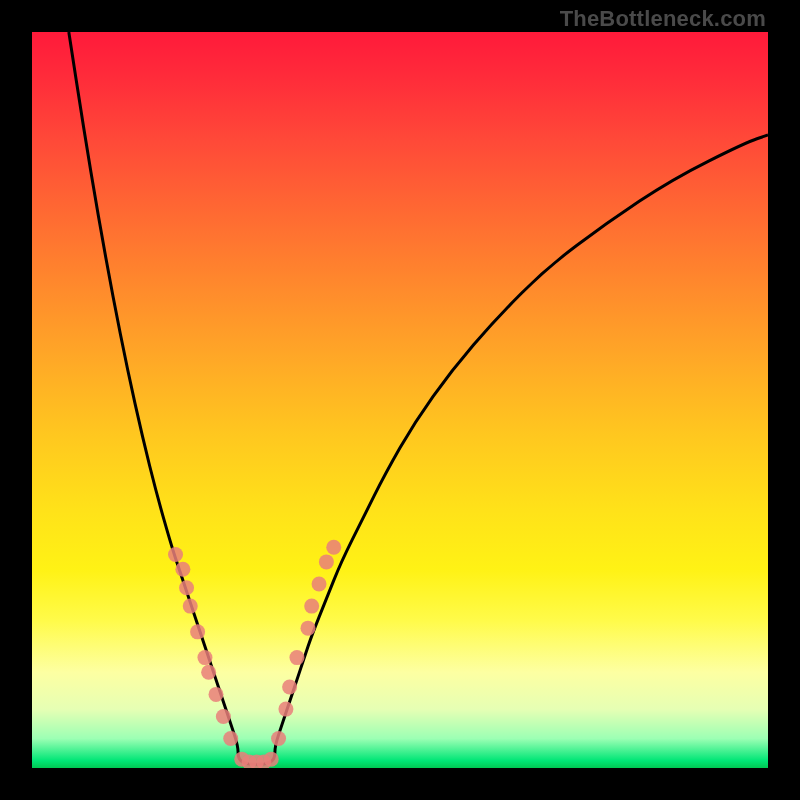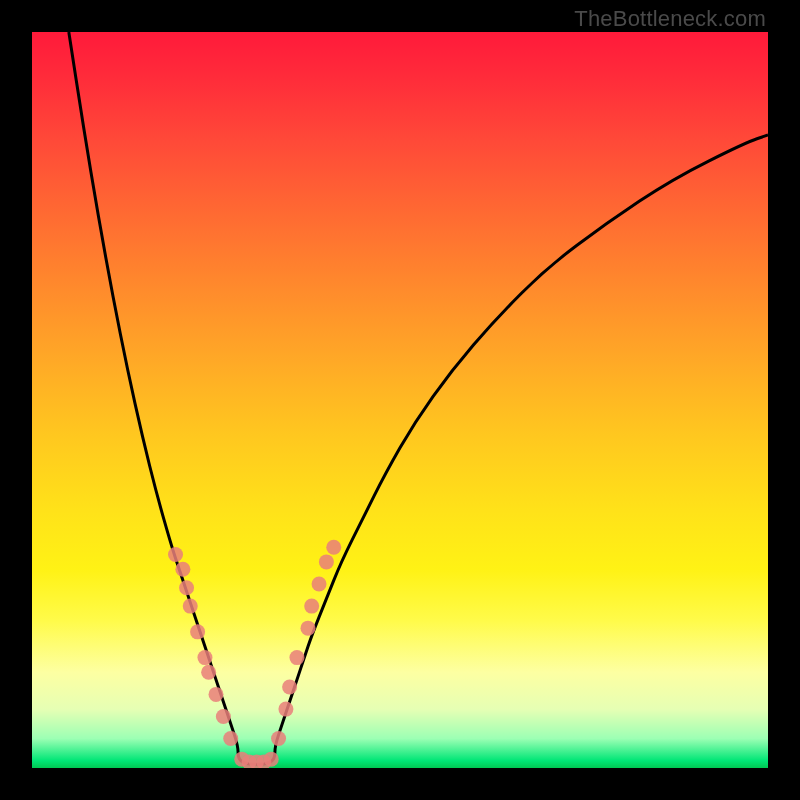--- a/index.html
+++ b/index.html
@@ -29,21 +29,21 @@
       #00c853 100%
     );
     overflow: hidden;
   }
   .watermark {
     position: absolute;
     top: 6px;
     right: 34px;
     color: #4a4a4a;
     font-size: 22px;
-    font-weight: 400;
+    font-weight: 700;
     letter-spacing: 0.2px;
   }
   svg.curve { position: absolute; top: 0; left: 0; width: 736px; height: 736px; }
   .marker { fill: #e97f7a; fill-opacity: 0.85; }
 </style>
 </head>
 <body>
 
 <div class="frame">
   <div class="watermark">TheBottleneck.com</div>

